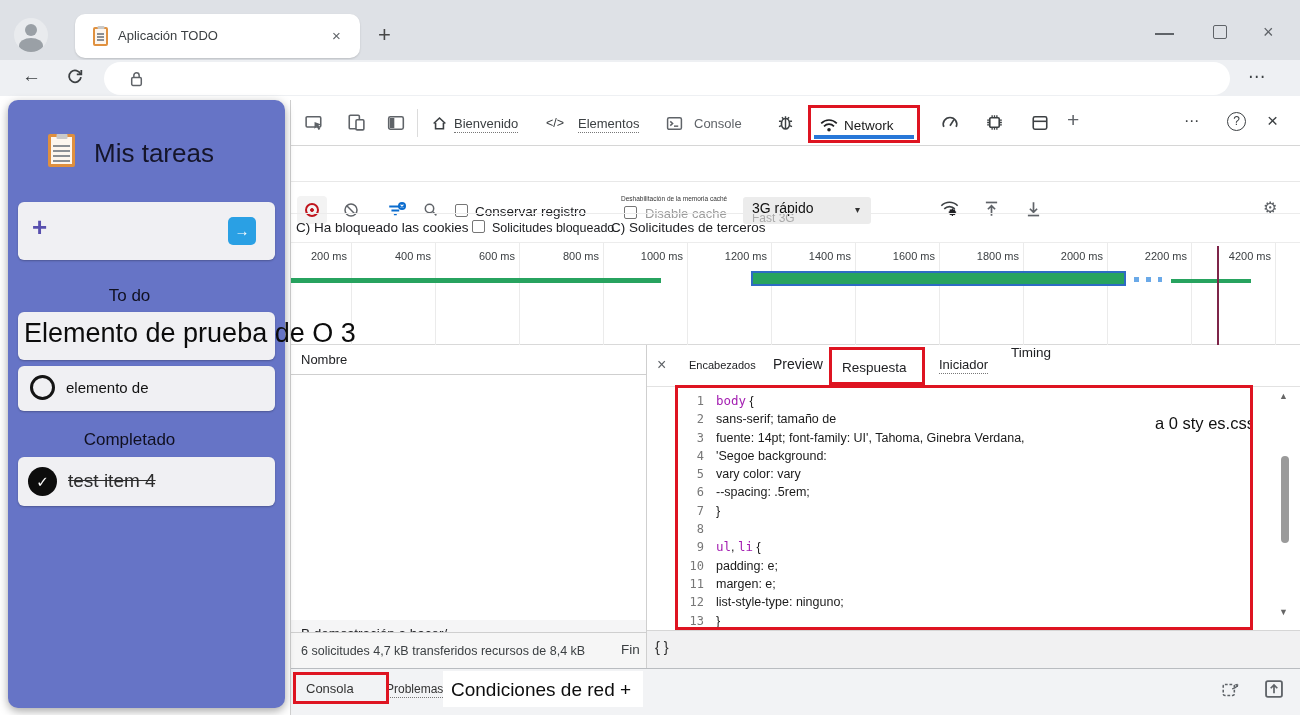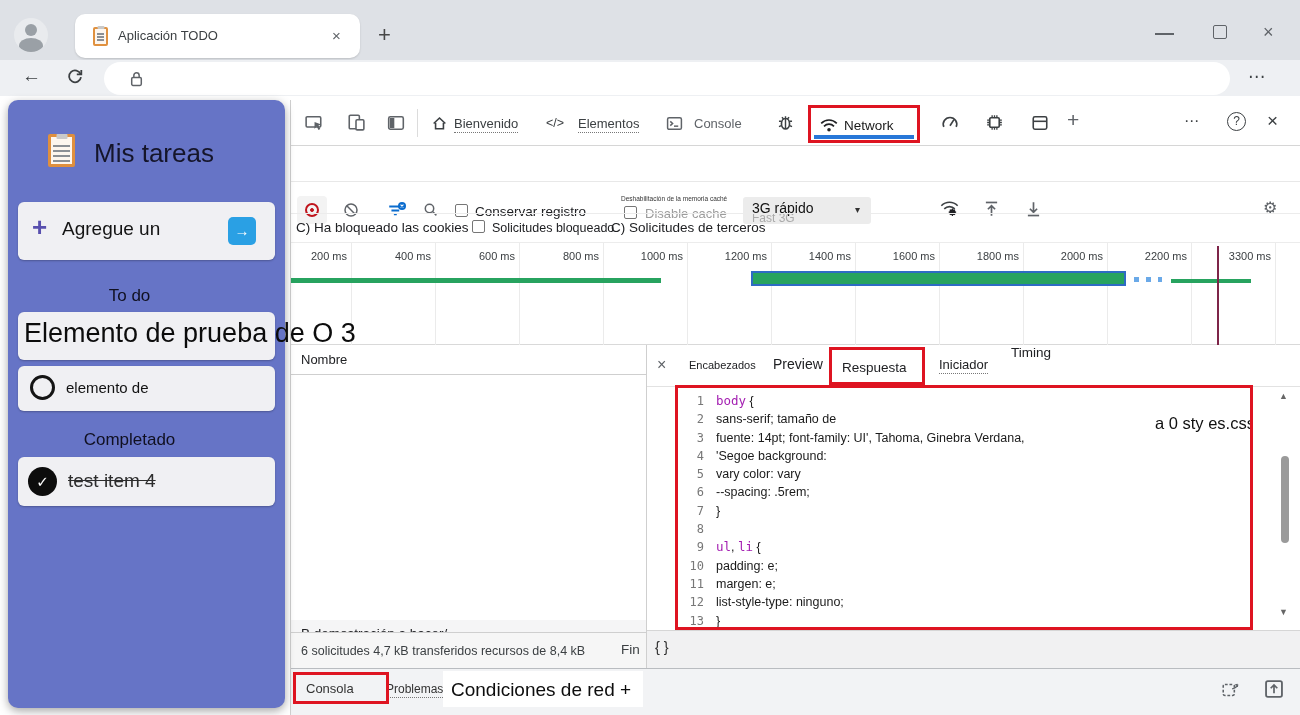--- a/index.html
+++ b/index.html
@@ -143,21 +143,20 @@
       <div class="clip" style="width:11px;height:5px;"></div>
       <div class="l" style="top:8px;"></div>
         <div class="l" style="top:13px;"></div>
         <div class="l" style="top:18px;"></div>
         <div class="l" style="top:23px;"></div>
     </div>
     <span class="abs" style="left:86px;top:38px;font-size:26px;color:#15152a;">Mis tareas</span>
 
     <div class="tcard" style="top:102px;height:58px;">
       <span class="abs" style="left:14px;top:10px;font-size:26px;font-weight:700;color:#584fae;">+</span>
-      <input class="abs" style="left: 42px; top: 15px; width: 160px; border: none; background: transparent; font-size: 19px; color: rgb(20, 20, 20); font-family: inherit; outline: none;" value="Agregue un">
       <div class="gobtn"><span>→</span></div>
     </div>
 
     <div class="theading" style="top:186px;">To do</div>
 
     <div class="tcard" style="top:212px;height:48px;">
       <span class="abs" style="left:6px;top:6px;font-size:27px;color:#0c0c0c;">Elemento de prueba de O 3</span>
     </div>
 
     <div class="tcard" style="top:266px;height:45px;">
@@ -330,21 +329,21 @@
           <div class="tick" style="left: 486px;">1400 ms</div>
           <div class="gridline" style="left: 648px;"></div>
           <div class="tick" style="left: 570px;">1600 ms</div>
           <div class="gridline" style="left: 732px;"></div>
           <div class="tick" style="left: 654px;">1800 ms</div>
           <div class="gridline" style="left: 816px;"></div>
           <div class="tick" style="left: 738px;">2000 ms</div>
           <div class="gridline" style="left: 900px;"></div>
           <div class="tick" style="left: 822px;">2200 ms</div>
           <div class="gridline" style="left: 984px;"></div>
-          <div class="tick" style="left: 906px;">3300 ms</div>
+          <div class="tick" style="left: 906px;">4200 ms</div>
         </div>
       <div class="bar" style="left:0;top:35px;width:370px;height:5px;"></div>
       <div class="bar" style="left:460px;top:28px;width:375px;height:15px;border:2px solid #2e6bc4;"></div>
       <div class="abs" style="left:843px;top:34px;width:5px;height:5px;background:#6aa9e8;"></div>
       <div class="abs" style="left:855px;top:34px;width:5px;height:5px;background:#6aa9e8;"></div>
       <div class="abs" style="left:867px;top:34px;width:4px;height:5px;background:#6aa9e8;"></div>
       <div class="bar" style="left:880px;top:36px;width:80px;height:4px;"></div>
       <div class="abs" style="left:926px;top:3px;width:2px;height:99px;background:#7e2549;"></div>
     </div>
 

